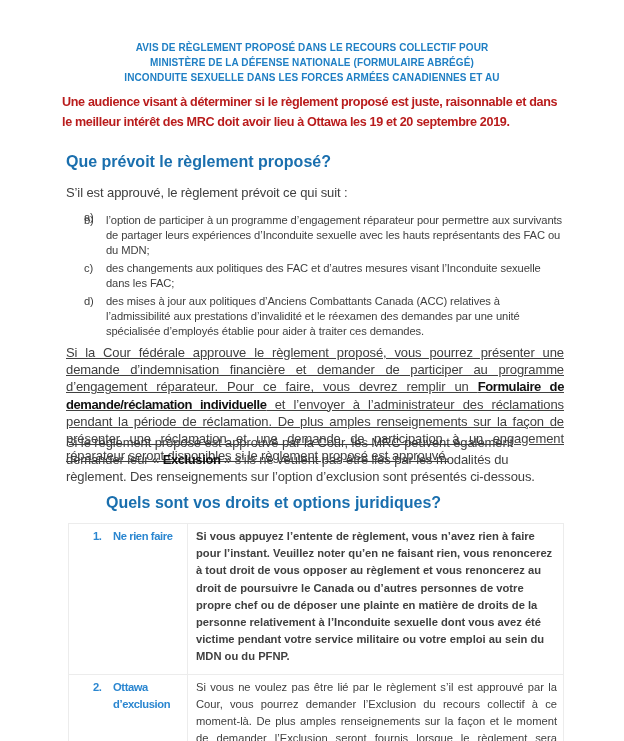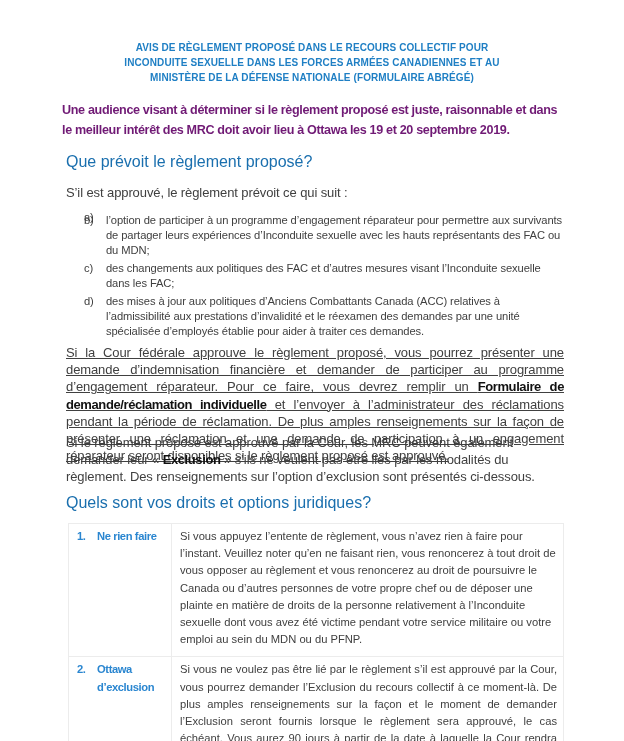--- a/index.html
+++ b/index.html
@@ -7,26 +7,26 @@
     width: 624px; height: 741px; overflow: hidden; position: relative;
     font-family: "Liberation Sans", sans-serif; color: #3a3a3a;
   }
   .page { position: absolute; left: 0; top: 0; width: 624px; }
   .title {
     position: absolute; left: 40px; top: 40px; width: 544px;
     text-align: center; color: #1f7fc4; font-weight: bold;
     font-size: 10px; line-height: 15px; letter-spacing: 0.1px;
   }
   .intro {
-    position: absolute; left: 62px; top: 100px; width: 500px;
-    font-weight: bold; color: #701a75; font-size: 12.6px; line-height: 20px;
+    position: absolute; left: 62px; top: 92px; width: 500px;
+    font-weight: bold; color: #b91c1c; font-size: 12.6px; line-height: 20px;
     letter-spacing: -0.35px;
   }
   .h2 {
-    position: absolute; left: 66px; color: #1a6fae; font-weight: normal;
+    position: absolute; left: 66px; color: #1a6fae; font-weight: bold;
     font-size: 16px; line-height: 20px;
   }
   .p {
     position: absolute; left: 66px; width: 498px; font-size: 13px; line-height: 17.2px;
     color: #404040; letter-spacing: -0.1px;
   }
   .p.justify { text-align: justify; text-decoration: underline; }
   .p b { color: #111; letter-spacing: -0.4px; }
   .list { position: absolute; left: 84px; width: 482px; margin: 0; padding: 0; list-style: none; }
   .list li {
@@ -35,36 +35,36 @@
   }
   .list li .mark { position: absolute; left: 0; top: 0; }
   table.opts {
     position: absolute; left: 68px; top: 523px; width: 496px; border-collapse: collapse;
   }
   table.opts td {
     border: 1px solid #ececec; vertical-align: top; font-size: 11.2px; line-height: 17.2px;
     color: #404040; padding: 4px 6px 8px 8px;
   }
   table.opts td.opt {
-    width: 88px; color: #2a86d0; font-weight: bold; letter-spacing: -0.4px; padding-left: 8px;
+    width: 88px; color: #2a86d0; font-weight: bold; letter-spacing: -0.4px; padding-left: 24px;
   }
   table.opts td.opt .num { display: inline-block; width: 20px; }
   table.opts td.opt .lbl { display: inline-block; vertical-align: top; width: 66px; }
   table.opts td.desc { text-align: justify; }
-  table.opts td.desc.left { text-align: left; }
+  table.opts td.desc.left { text-align: left; font-weight: bold; }
 </style>
 </head>
 <body>
 
 <div class="page">
 
   <div class="title">
     <div>AVIS DE RÈGLEMENT PROPOSÉ DANS LE RECOURS COLLECTIF POUR</div>
+    <div>MINISTÈRE DE LA DÉFENSE NATIONALE (FORMULAIRE ABRÉGÉ)</div>
     <div>INCONDUITE SEXUELLE DANS LES FORCES ARMÉES CANADIENNES ET AU</div>
-    <div>MINISTÈRE DE LA DÉFENSE NATIONALE (FORMULAIRE ABRÉGÉ)</div>
   </div>
 
   <div class="intro">Une audience visant à déterminer si le règlement proposé est juste, raisonnable et dans le meilleur intérêt des MRC doit avoir lieu à Ottawa les 19 et 20 septembre 2019.</div>
 
   <div class="h2" style="top:152px;">Que prévoit le règlement proposé?</div>
 
   <div class="p" style="top:184px;">S’il est approuvé, le règlement prévoit ce qui suit :</div>
 
   <ul class="list" style="top:210px;">
     <li>
@@ -85,21 +85,21 @@
   </ul>
 
   <div class="p justify" style="top:344px;">
     <span>Si la Cour fédérale approuve le règlement proposé, vous pourrez présenter une demande d’indemnisation financière et demander de participer au programme d’engagement réparateur. Pour ce faire, vous devrez remplir un </span><b>Formulaire de demande/réclamation individuelle</b><span> et l’envoyer à l’administrateur des réclamations pendant la période de réclamation. De plus amples renseignements sur la façon de présenter une réclamation et une demande de participation à un engagement réparateur seront disponibles si le règlement proposé est approuvé.</span>
   </div>
 
   <div class="p" style="top:434px;">
     <span>Si le règlement proposé est approuvé par la Cour, les MRC peuvent également demander leur « </span><b>Exclusion</b><span> » s’ils ne veulent pas être liés par les modalités du règlement. Des renseignements sur l’option d’exclusion sont présentés ci-dessous.</span>
   </div>
 
-  <div class="h2" style="top:493px;">Quels sont vos droits et options juridiques?</div>
+  <div class="h2" style="top:493px;margin-left:40px;">Quels sont vos droits et options juridiques?</div>
 
   <table class="opts">
     <tbody>
         <tr>
       <td class="opt">
         <span class="num">1.</span><span class="lbl">Ne rien faire</span>
       </td>
       <td class="desc left">Si vous appuyez l’entente de règlement, vous n’avez rien à faire pour l’instant. Veuillez noter qu’en ne faisant rien, vous renoncerez à tout droit de vous opposer au règlement et vous renoncerez au droit de poursuivre le Canada ou d’autres personnes de votre propre chef ou de déposer une plainte en matière de droits de la personne relativement à l’Inconduite sexuelle dont vous avez été victime pendant votre service militaire ou votre emploi au sein du MDN ou du PFNP.</td>
     </tr>
     <tr>

